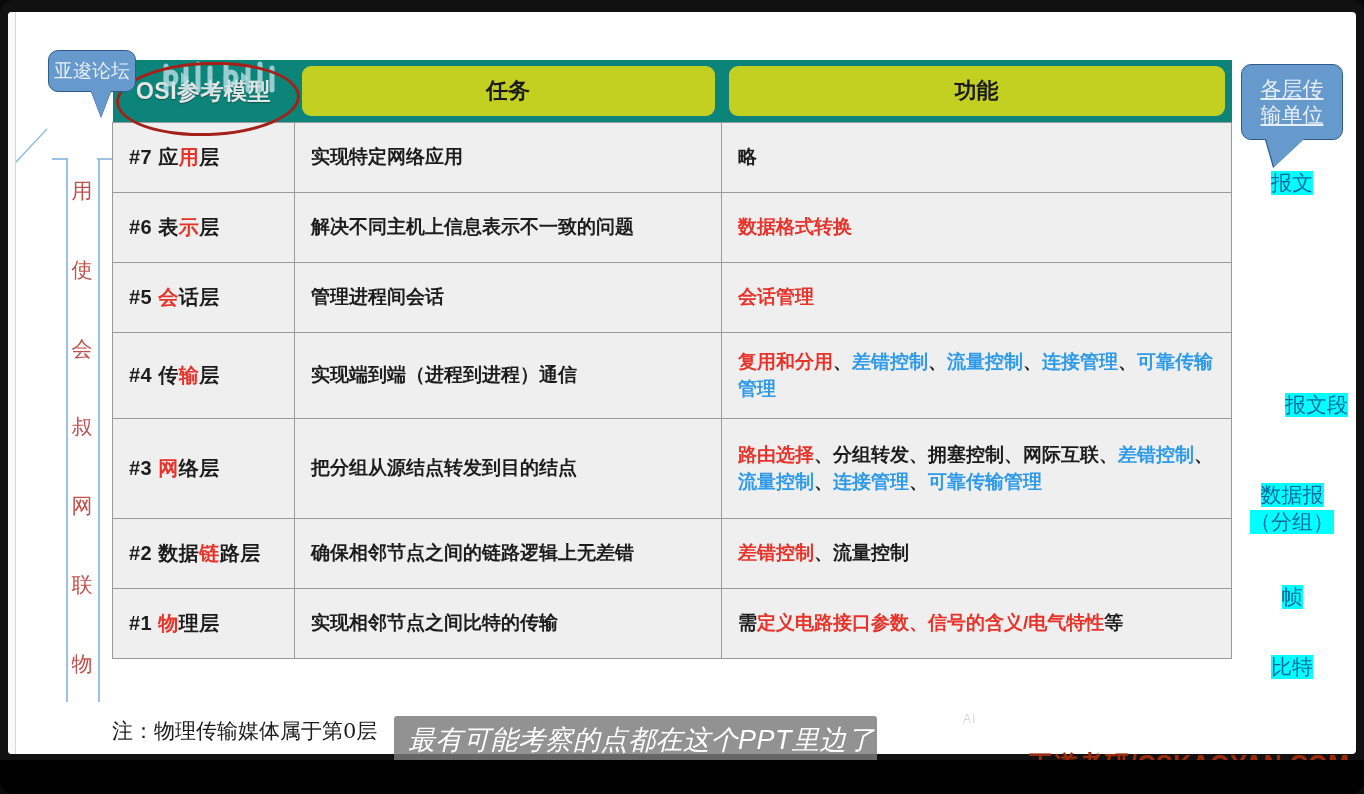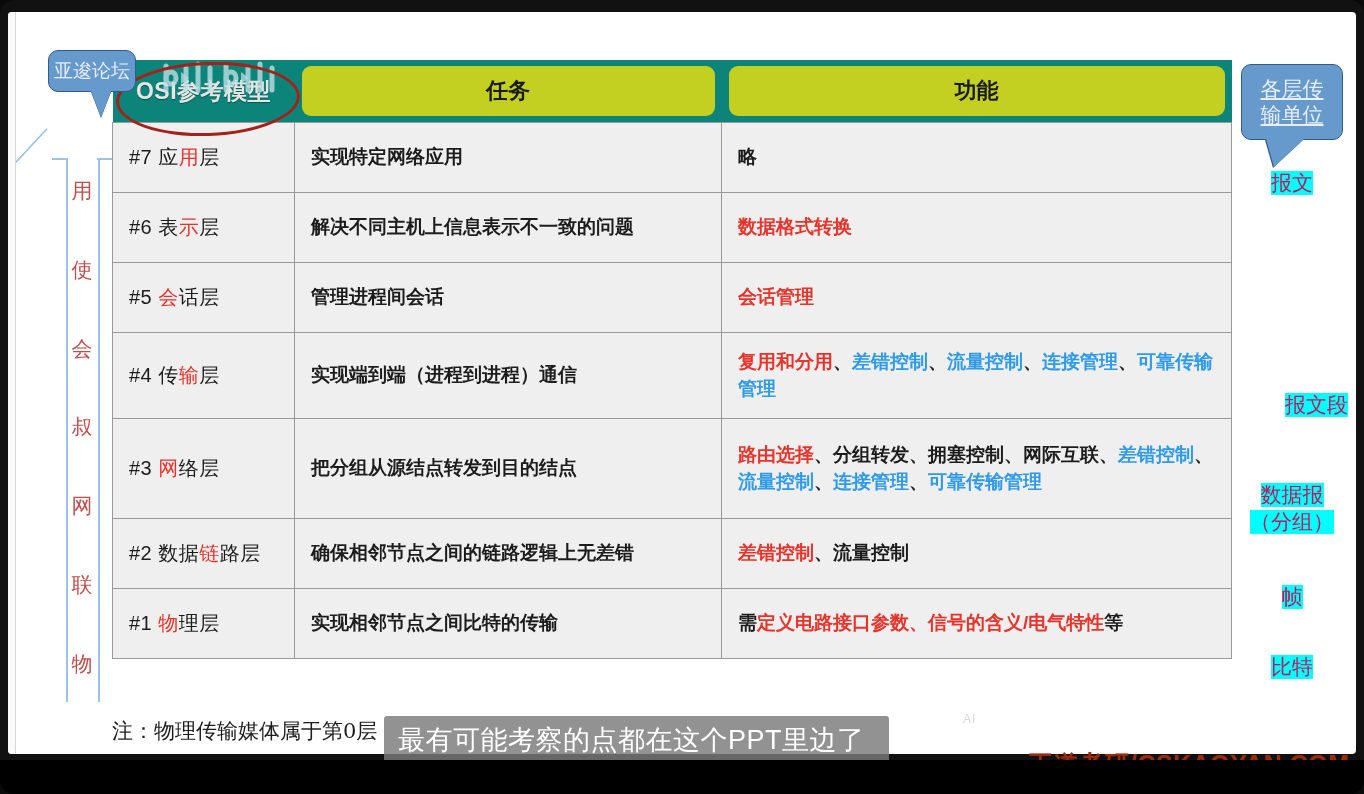--- a/index.html
+++ b/index.html
@@ -127,21 +127,21 @@
   tbody td {
     border: 1px solid #9a9a9a;
     background: #efeff0;
     padding: 10px 16px;
     vertical-align: middle;
     font-size: 19px;
     color: #1c1c1c;
     line-height: 1.42;
   }
   tbody td.layer {
-    font-weight: normal;
+    font-weight: bold;
     font-size: 20px;
     letter-spacing: .5px;
     margin-left: 6px;
   }
   tbody td.task { font-weight: 600; }
   tbody td.func { font-weight: 600; }
   .red   { color: #e8332a; }
   .blue  { color: #2e9ae8; }
   .black { color: #1c1c1c; }
 
@@ -205,46 +205,47 @@
     border-top: 28px solid #6699cc;
     filter: drop-shadow(-1px 1px 0 #2f5c8a);
   }
 
   
   .pdu {
     position: absolute;
     text-align: center;
     font-family: "DejaVu Serif", "Liberation Serif", serif;
     font-size: 21px;
-    color: #be185d;
+    color: #0369a1;
     line-height: 1.3;
     pointer-events: none;
   }
   .pdu span { background: #00ffff; }
 
   
   #note {
     position: absolute;
     left: 104px; top: 705px;
     font-family: "DejaVu Serif", "Liberation Serif", serif;
     font-size: 21px;
     color: #1c1c1c;
   }
 
   
   #subtitle {
     position: absolute;
-    left: 384px; top: 716px;
+    left: 394px; top: 716px;
     background: rgba(122,122,122,.82);
     color: #fff;
     font-size: 27px;
-    padding: 6px 24px 8px 14px;
+    padding: 6px 2px 8px 14px;
     border-radius: 3px;
     white-space: nowrap;
     letter-spacing: .5px;
+    font-style: italic;
   }
   #ai-mark {
     position: absolute;
     left: 963px; top: 712px;
     color: #d9d9d9;
     font-size: 12px;
     letter-spacing: 1px;
   }
 
   

